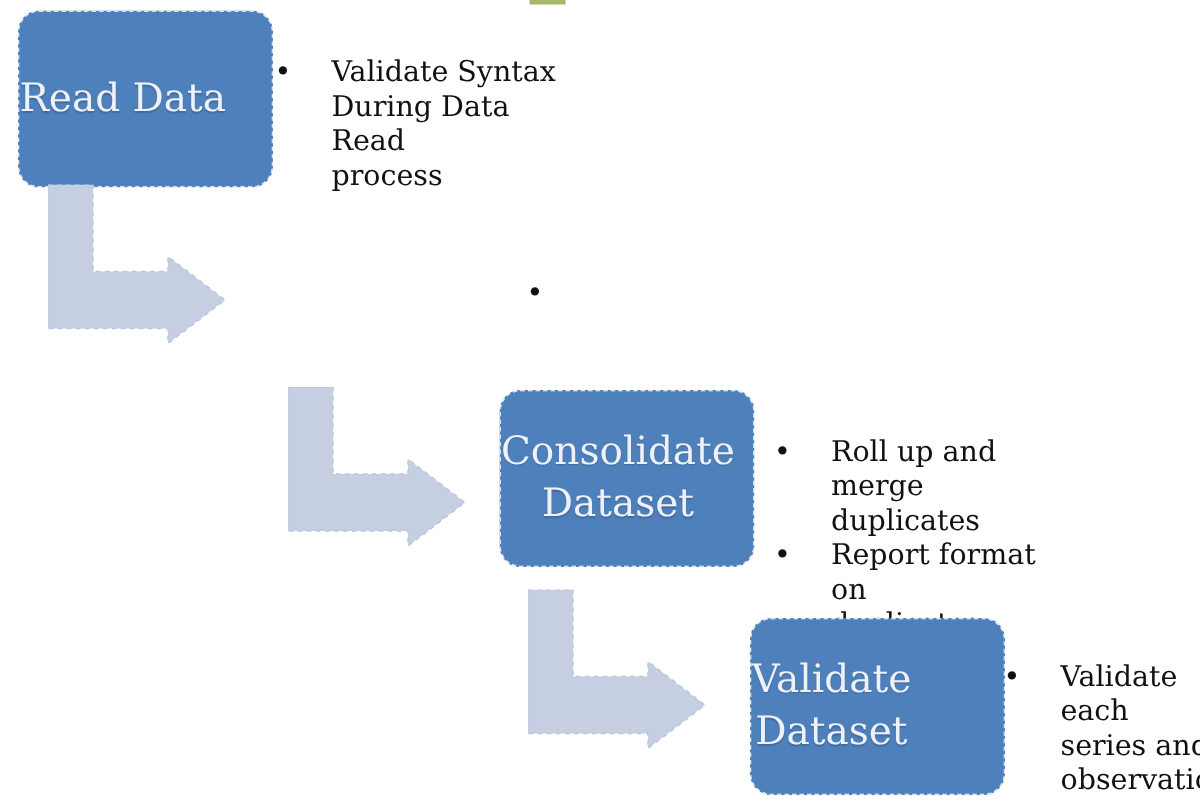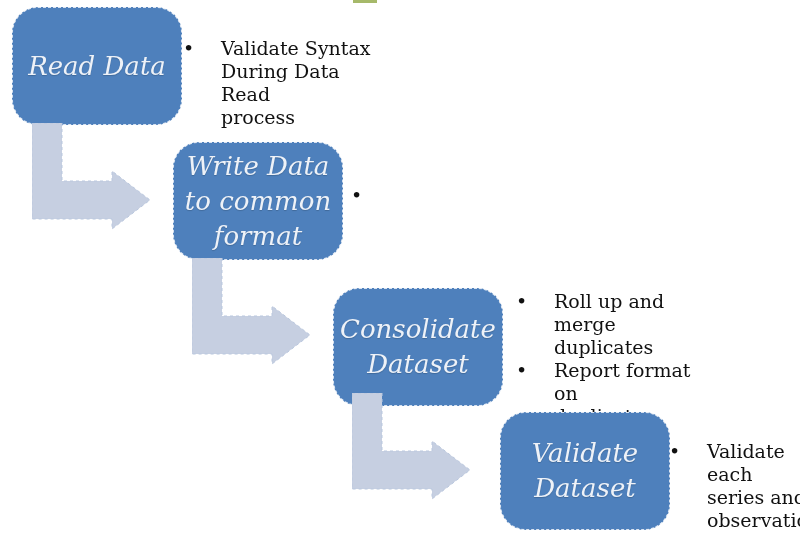--- a/index.html
+++ b/index.html
@@ -15,38 +15,36 @@
     position: absolute;
     left: 353px; top: 0;
     width: 24px; height: 3px;
     background: #a6b96a;
   }
   .box {
     position: absolute;
     width: 170px; height: 118px;
     background: #4e80bc;
     border: 1px dashed #d8e2f0;
-    border-radius: 26px;
+    border-radius: 14px;
     box-sizing: border-box;
     display: flex;
     align-items: center;
-    justify-content: center;
-    font-style: italic;
   }
   .box-title {
     color: #eef2f8;
     font-size: 26px;
     line-height: 35px;
     text-align: center;
     white-space: pre-line;
     text-shadow: 0 1px 1px rgba(0,0,0,0.18);
   }
   #box1 { left: 12px;  top: 7px;   }
   #box2 { left: 173px; top: 142px; }
-  #box3 { left: 333px; top: 288px; }
+  #box3 { left: 333px; top: 260px; }
   #box4 { left: 500px; top: 412px; }
 
   .arrow { position: absolute; width: 120px; height: 108px; }
   #arrow1 { left: 32px;  top: 123px; }
   #arrow2 { left: 192px; top: 258px; }
   #arrow3 { left: 352px; top: 393px; }
 
   .bullets {
     position: absolute;
     color: #111111;
@@ -79,25 +77,20 @@
 
   <div class="bullets" id="bullets1">
     <div class="bullet">
       <span class="marker">•</span>
       <span class="bullet-text">Validate Syntax
 During Data Read
 process</span>
     </div>
   </div>
 
-  <div class="box" id="box2">
-    <span class="box-title">Write Data
-to common
-format</span>
-  </div>
 
   <svg class="arrow" id="arrow2" viewBox="0 0 120 108">
     <polygon points="0,0 30,0 30,58 80,58 80,48 118,77 80,106 80,96 0,96" stroke="#b9c7de" stroke-width="1" stroke-dasharray="3,3" fill="#c6cfe1"></polygon>
   </svg>
 
   <div class="bullets" id="bullets2">
     <div class="bullet">
       <span class="marker">•</span>
     </div>
   </div>

